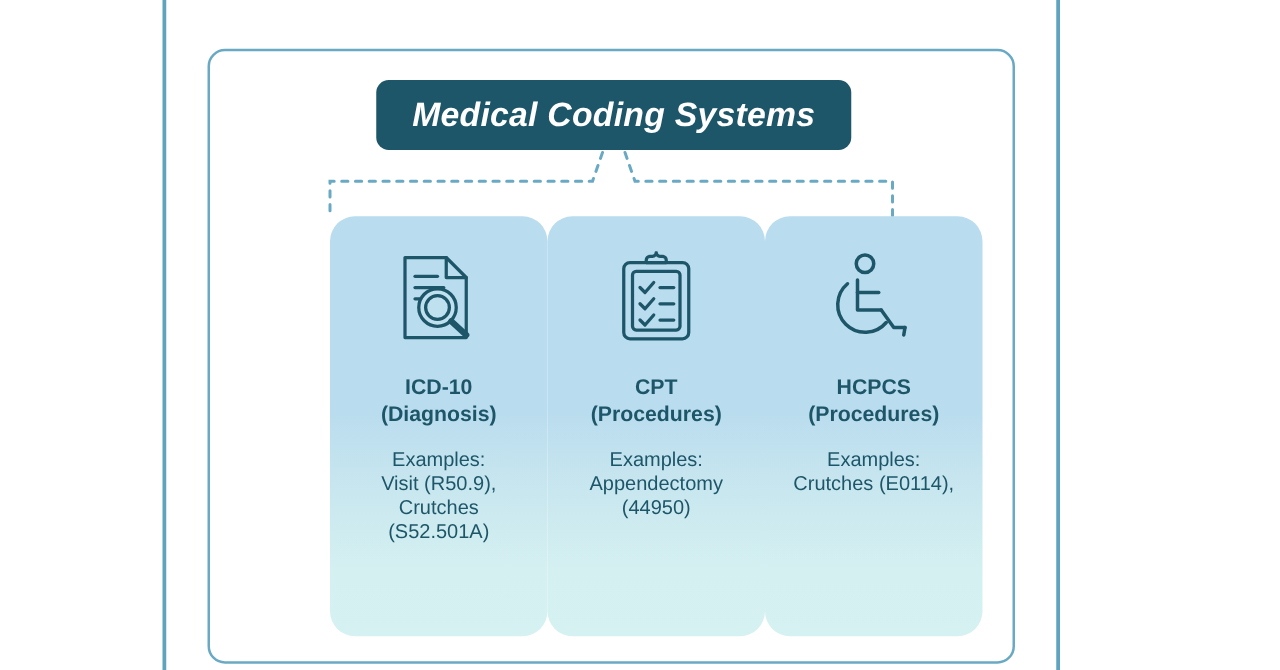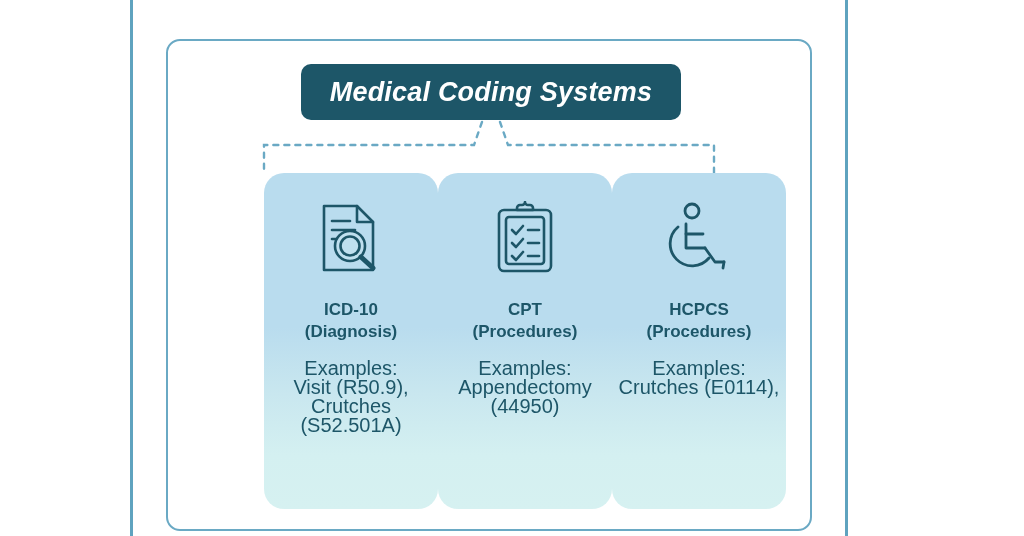--- a/index.html
+++ b/index.html
@@ -113,21 +113,21 @@
     font-size: 17px;
     font-weight: bold;
     line-height: 22px;
     text-align: center;
   }
   .card-heading .line2 { display: block; }
 
   .card-examples {
     margin-top: 16px;
     color: #1d5668;
-    font-size: 20px;
+    font-size: 16px;
     line-height: 19px;
     text-align: center;
     padding: 0 6px;
   }
   .card-examples .ex-line { display: block; white-space: nowrap; }
 </style>
 </head>
 <body>
 
 <div class="page-rule left"></div>

